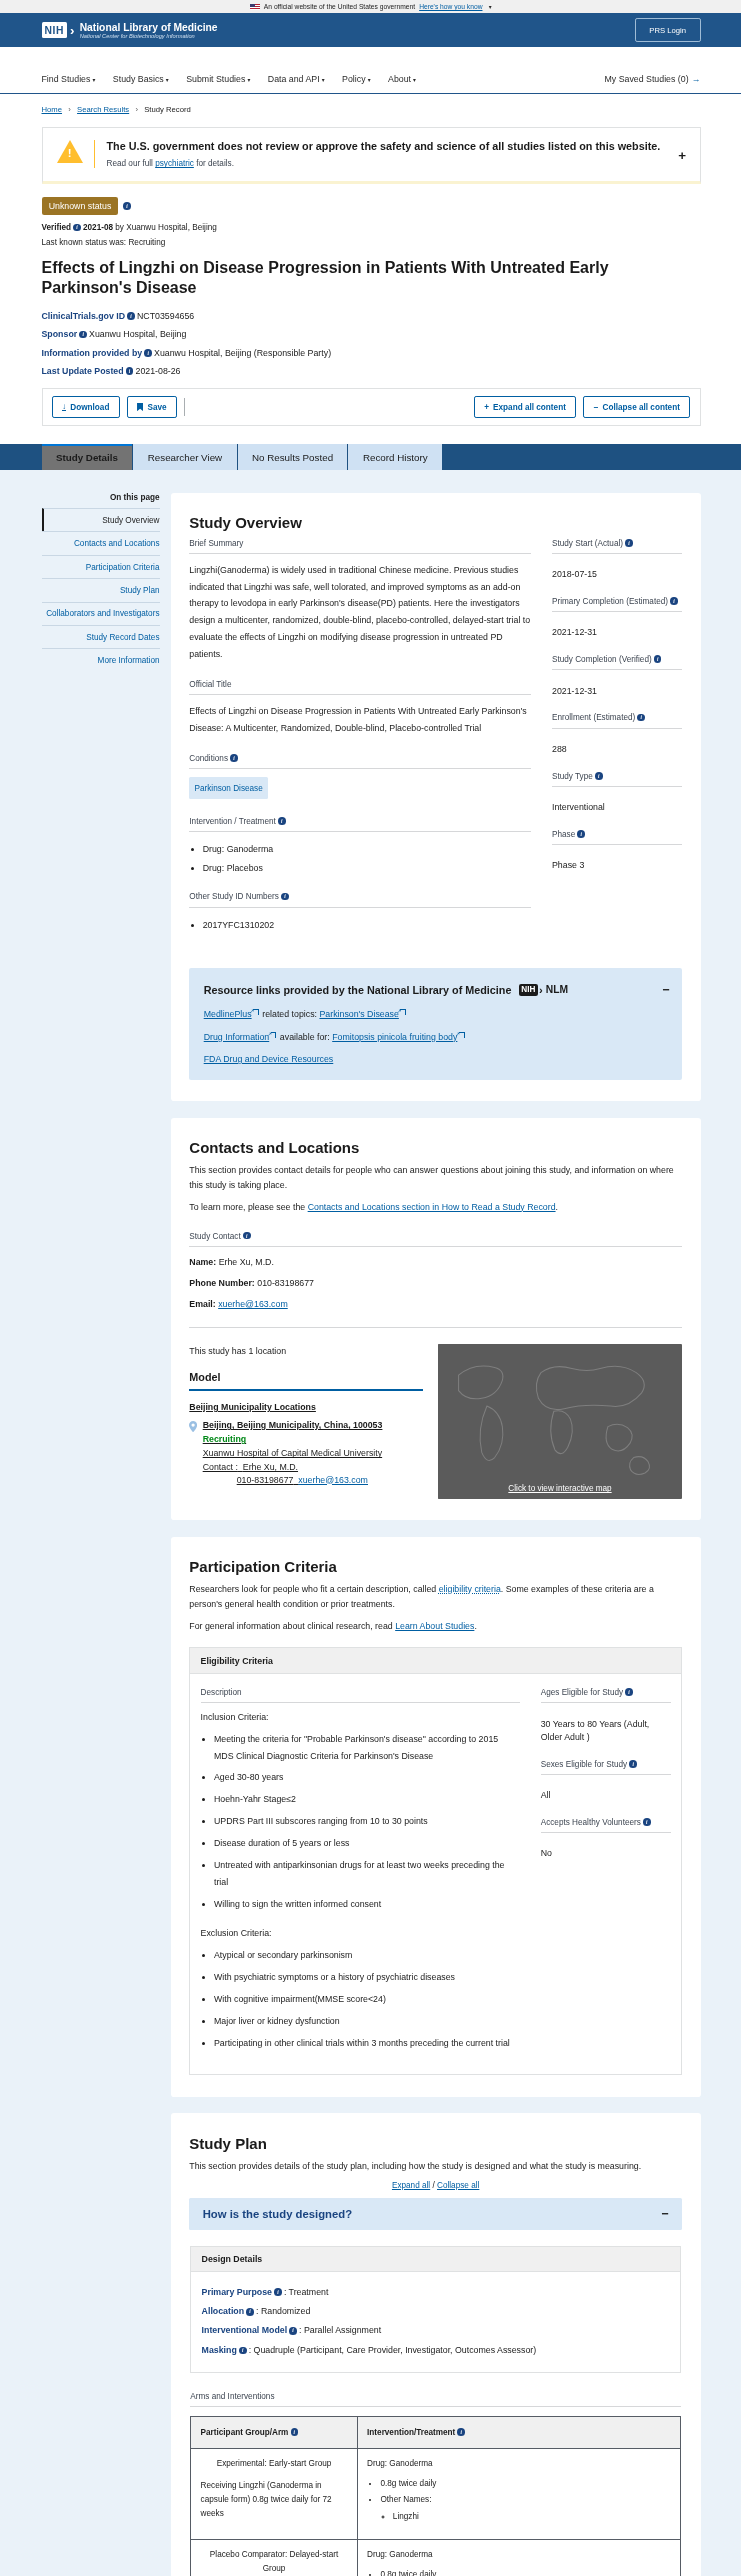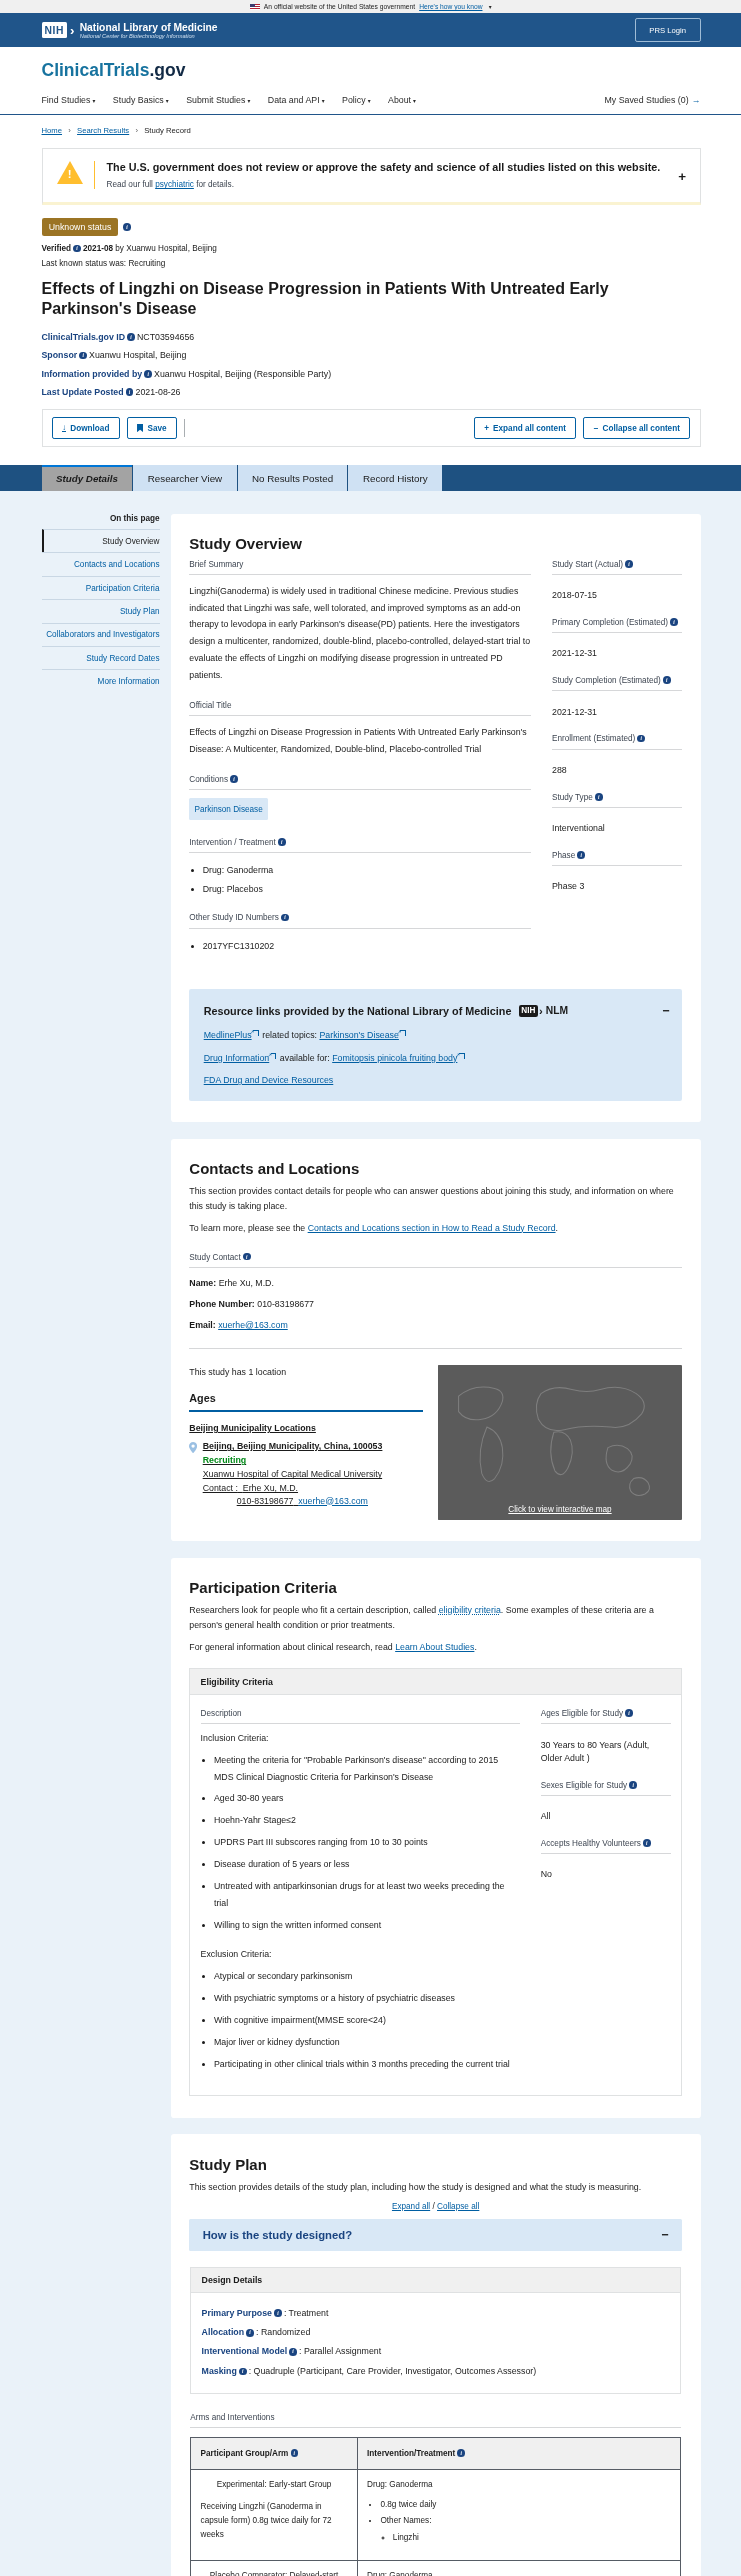--- a/index.html
+++ b/index.html
@@ -63,21 +63,21 @@
   
   .action-bar { border: 0.5px solid #dfe1e2; display: flex; align-items: center; justify-content: space-between; padding: 7.2px 9.3px; margin: 12.4px 0 17.5px; }
   .ab-left, .ab-right { display: flex; align-items: center; gap: 7.2px; }
   .btn-outline { display: inline-flex; align-items: center; gap: 4.1px; border: 1px solid #005ea2; color: #005ea2; background: #fff; font-weight: bold; font-size: 8.2px; padding: 5.2px 9.3px; border-radius: 2.1px; cursor: pointer; }
   .ab-divider { width: 0.5px; height: 18.5px; background: #a9aeb1; }
 
   
   .tabs-band { background: #1e5181; }
   .tabs { display: flex; width: 659px; margin: 0 auto; }
   .tab { padding: 6.7px 14.4px; font-size: 9.8px; background: #cfe1f3; color: #1b1b1b; margin-right: 1px; cursor: pointer; border-top: 2.1px solid transparent; }
-  .tab.active { background: #a3a3a3; font-weight: bold; border-top: 2.1px solid #0076d6; font-style: italic; }
+  .tab.active { background: #737373; font-weight: bold; border-top: 2.1px solid #0076d6; }
 
   
   .page-bg { background: #eaf2f9; padding: 23px 0 31px; }
   .content-wrap { display: flex; gap: 11.3px; width: 659px; margin: 0 auto; align-items: flex-start; }
   .sidebar { width: 118px; flex: none; font-size: 8.2px; text-align: right; }
   .sb-head { font-weight: bold; padding-bottom: 6.2px; }
   .sb-item { padding: 6.7px 0; border-top: 0.5px solid #c9d7e4; }
   .sb-item a { text-decoration: none; }
   .sb-item.active { border-left: 2.1px solid #1b1b1b; padding-left: 5.2px; color: #1b1b1b; font-weight: normal; }
   .main-col { flex: 1; display: flex; flex-direction: column; gap: 16.5px; min-width: 0; }
@@ -176,21 +176,20 @@
         <span class="t1">National Library of Medicine</span>
         <span class="t2" style="display:block">National Center for Biotechnology Information</span>
       </span>
     </div>
     <button class="prs-btn">PRS Login</button>
   </div>
 </div>
 
 <div class="site-header">
   <div class="container">
-    <div class="logo"><span class="l1">ClinicalTrials</span><span class="l2">.gov</span></div>
     <div class="main-nav">
       <ul class="nav-items">
         <li class="nav-item"><span>Find Studies</span><span class="nav-caret">▾</span></li>
         <li class="nav-item"><span>Study Basics</span><span class="nav-caret">▾</span></li>
         <li class="nav-item"><span>Submit Studies</span><span class="nav-caret">▾</span></li>
         <li class="nav-item"><span>Data and API</span><span class="nav-caret">▾</span></li>
         <li class="nav-item"><span>Policy</span><span class="nav-caret">▾</span></li>
         <li class="nav-item"><span>About</span><span class="nav-caret">▾</span></li>
       </ul>
       <div class="saved"><span>My Saved Studies (0)</span><span class="arr">→</span></div>
@@ -326,21 +325,21 @@
           <div class="col-side">
             <div class="side-field">
               <div class="label-row plain"><span>Study Start (Actual)</span><span class="info-ic">i</span></div>
               <div class="val">2018-07-15</div>
             </div>
             <div class="side-field">
               <div class="label-row plain"><span>Primary Completion (Estimated)</span><span class="info-ic">i</span></div>
               <div class="val">2021-12-31</div>
             </div>
             <div class="side-field">
-              <div class="label-row plain"><span>Study Completion (Estimated)</span><span class="info-ic">i</span></div>
+              <div class="label-row plain"><span>Study Completion (Verified)</span><span class="info-ic">i</span></div>
               <div class="val">2021-12-31</div>
             </div>
             <div class="side-field">
               <div class="label-row plain"><span>Enrollment (Estimated)</span><span class="info-ic">i</span></div>
               <div class="val">288</div>
             </div>
             <div class="side-field">
               <div class="label-row plain"><span>Study Type</span><span class="info-ic">i</span></div>
               <div class="val">Interventional</div>
             </div>
@@ -383,21 +382,21 @@
         <div class="label-row plain"><span>Study Contact</span><span class="info-ic">i</span></div>
         <div class="contact-line"><b>Name:</b> <span>Erhe Xu, M.D.</span></div>
         <div class="contact-line"><b>Phone Number:</b> <span>010-83198677</span></div>
         <div class="contact-line"><b>Email:</b> <a>xuerhe@163.com</a></div>
 
         <hr class="hr-light">
 
         <div class="loc-grid">
           <div class="loc-left">
             <p class="intro">This study has 1 location</p>
-            <div class="country">Ages</div>
+            <div class="country">Model</div>
             <div class="country-rule"></div>
             <div class="region">Beijing Municipality Locations</div>
             <div class="loc-entry">
               <svg class="pin" width="8.2" height="11.3" viewBox="0 0 16 22">
                   <path d="M8 0C3.6 0 0 3.6 0 8c0 6 8 14 8 14s8-8 8-14c0-4.4-3.6-8-8-8z" fill="#9bc0e3"></path>
                   <circle cx="8" cy="8" r="3.2" fill="#fff"></circle>
                 </svg>
               <div>
                 <div class="loc-name">Beijing, Beijing Municipality, China, 100053</div>
                 <div class="recruiting">Recruiting</div>

